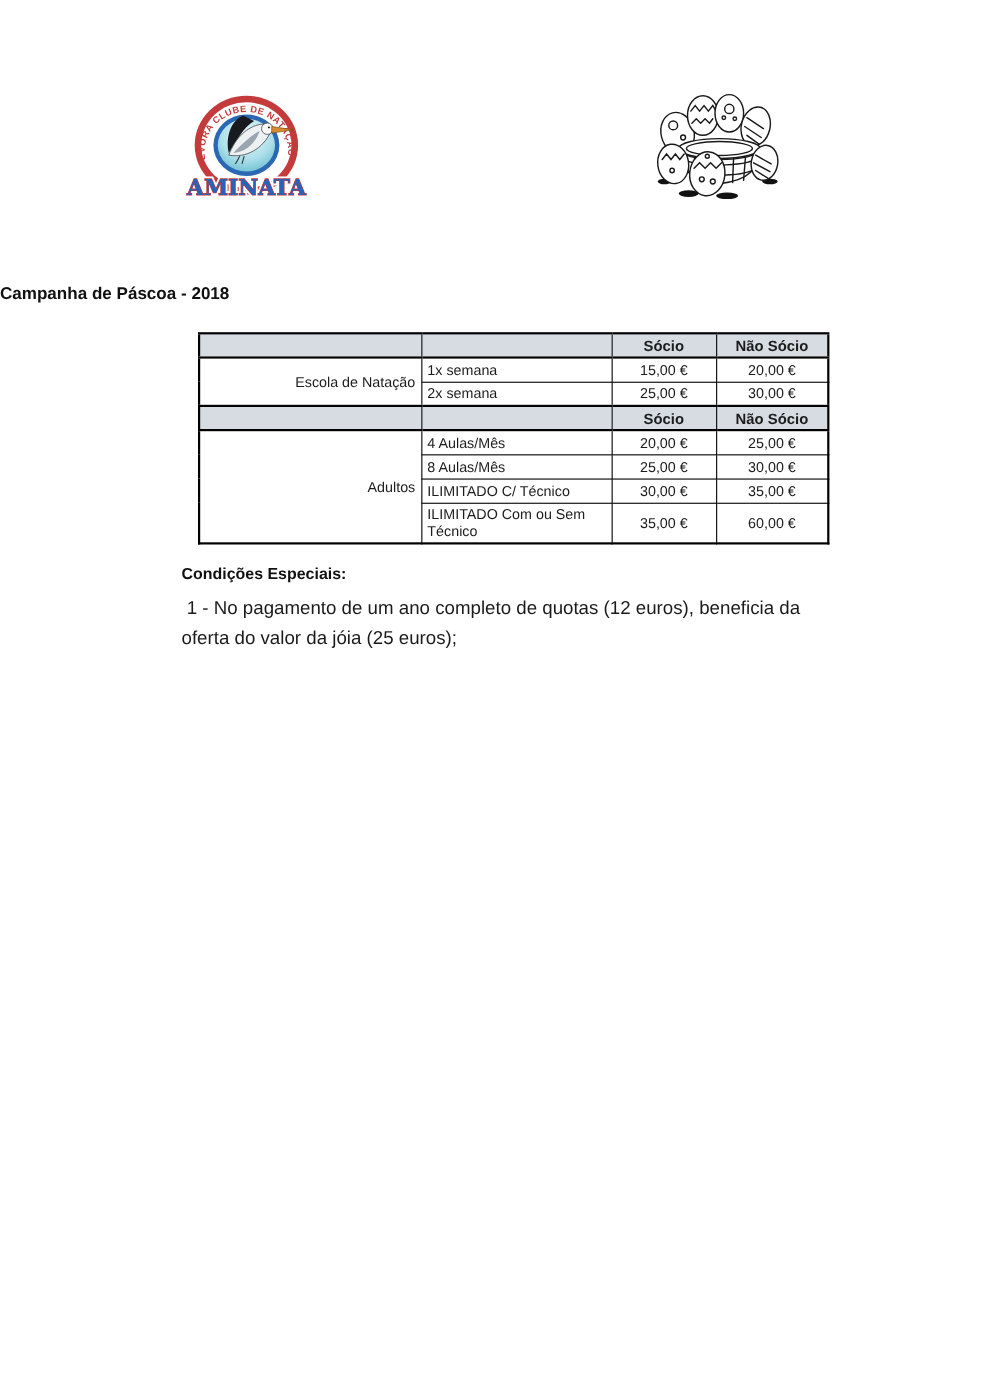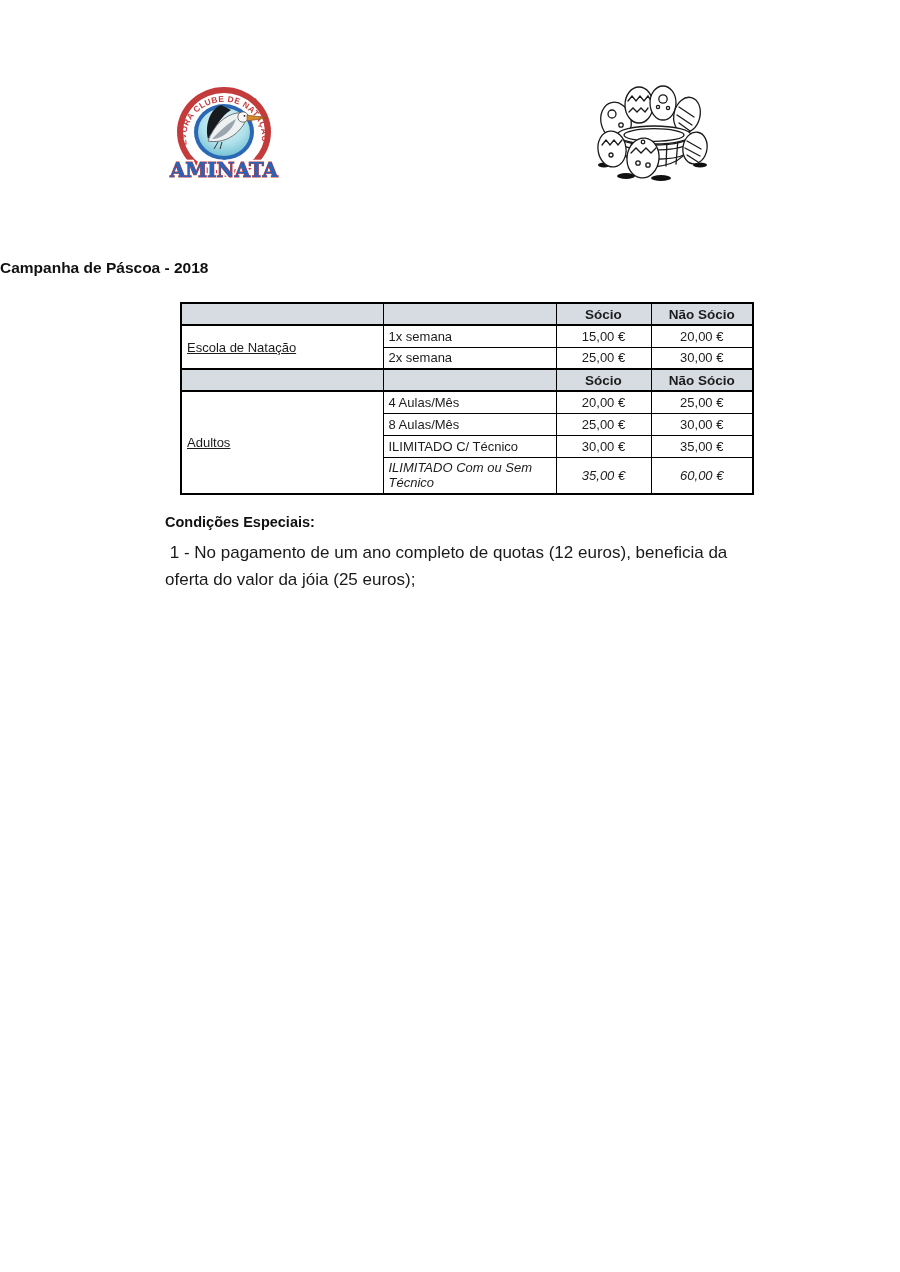--- a/index.html
+++ b/index.html
@@ -29,24 +29,24 @@
     font-size:13px; color:#1c1c1c;
     padding:1px 5px; vertical-align:middle;
     overflow:hidden;
   }
   .price-table tr.hdr td {
     background:#d7dce3;
     border-top:2px solid #000; border-bottom:2px solid #000;
     font-weight:bold; font-size:13.5px; text-align:center;
     height:22px;
   }
-  .price-table td.cat   { text-align:left;text-decoration:underline; }
+  .price-table td.cat   { text-align:right; }
   .price-table td.plan  { text-align:left;margin-top:13px; }
   .price-table td.price { text-align:center; }
-  .r22 { height:22px; } .r36 { height:37px;font-style:italic; }
+  .r22 { height:22px; } .r36 { height:37px; }
   .text-block { position:absolute; left:165px; width:580px; }
   .text-block h3 { font-size:14.5px; font-weight:bold; color:#111; margin-bottom:9px; }
   .text-block p  { font-size:17px; line-height:27px; white-space:pre-wrap; }
   #conditions-block { top:514px; }
   #notes-block { top:602px; }
 </style>
 </head>
 <body>
 
 <div class="page">

